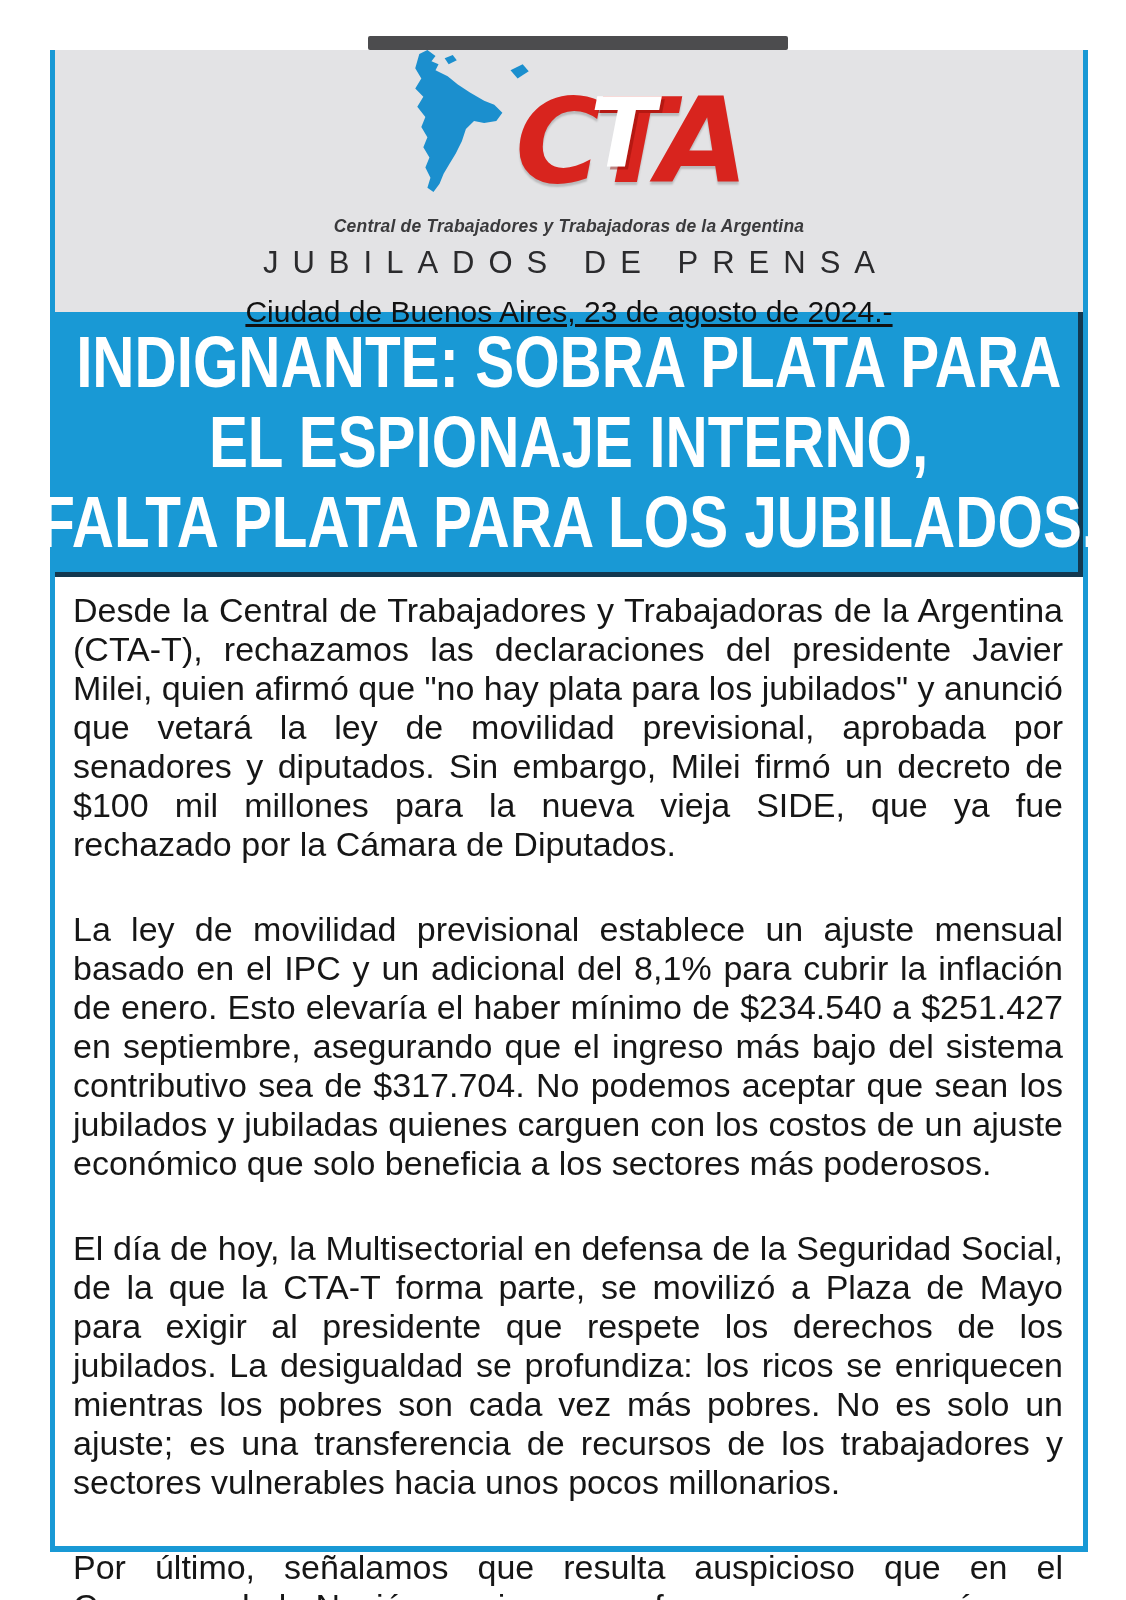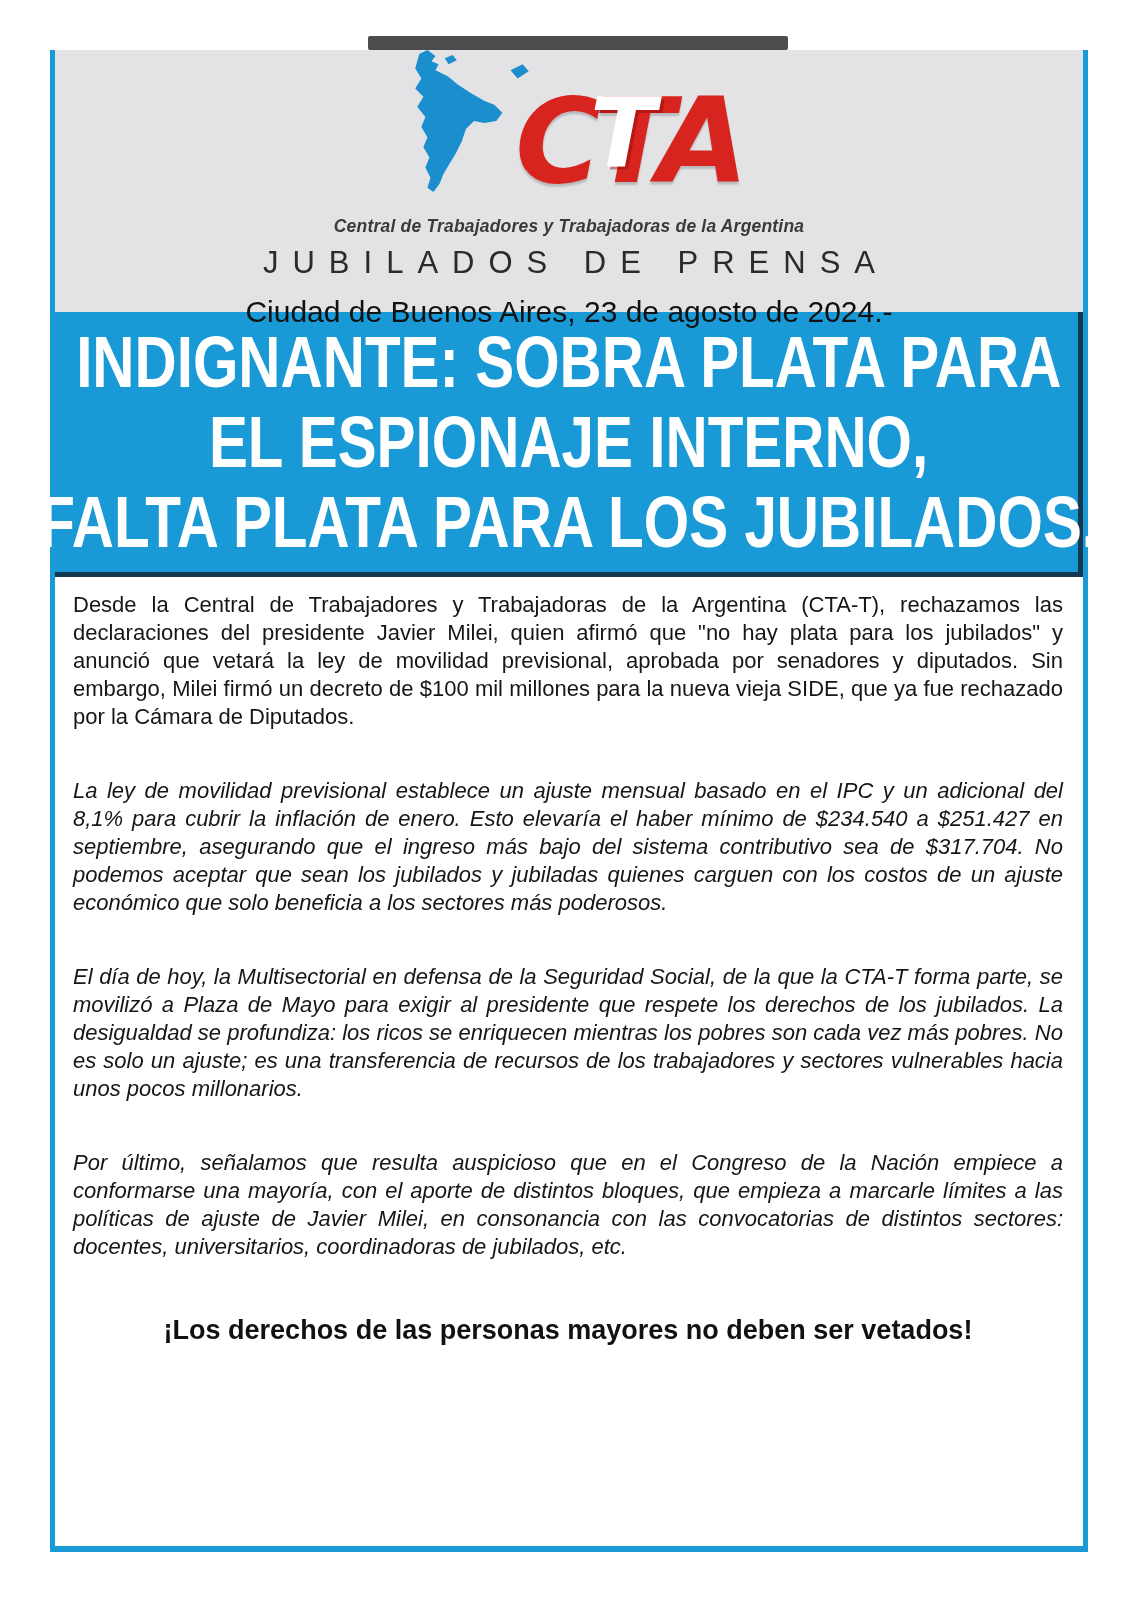--- a/index.html
+++ b/index.html
@@ -47,42 +47,42 @@
   }
   .tagline {
     font-weight: bold; font-style: italic; font-size: 17.5px;
     color: #3a3a3c; margin-top: 16px; letter-spacing: 0.2px;
   }
   .banner {
     font-size: 31px; font-weight: 500; color: #2b2b2d;
     letter-spacing: 14px; margin-top: 8px; text-indent: 14px;
   }
   .dateline {
-    font-size: 30px; color: #111111; margin-top: 14px;
+    font-size: 30px; color: #111111; margin-top: 14px; text-decoration: underline;
   }
 
   
   .headline {
     height: 265px; background: #1999D5;
     box-shadow: inset -5px -5px 0 #13384F;
     display: flex; flex-direction: column; align-items: center; justify-content: center;
     padding-bottom: 6px;
   }
   .hl-line {
     color: #ffffff; font-weight: bold; font-size: 73px; line-height: 80px;
     white-space: nowrap; transform: scaleX(0.80); transform-origin: center;
     letter-spacing: 0px;
   }
 
   
   .doc-body { padding: 14px 20px 0 18px; color: #161616; }
   .doc-body p {
-    font-size: 22px; line-height: 28px; text-align: justify; color: #161616;
+    font-size: 34px; line-height: 39px; text-align: justify; color: #161616;
   }
-  .doc-body p + p { margin-top: 46px; font-style: italic; }
+  .doc-body p + p { margin-top: 46px; }
 
   .closing {
     margin-top: 54px; text-align: center; font-weight: bold; font-size: 27px; color: #111111;
   }
 </style>
 </head>
 <body>
 
 <div class="top-bar"></div>
 

